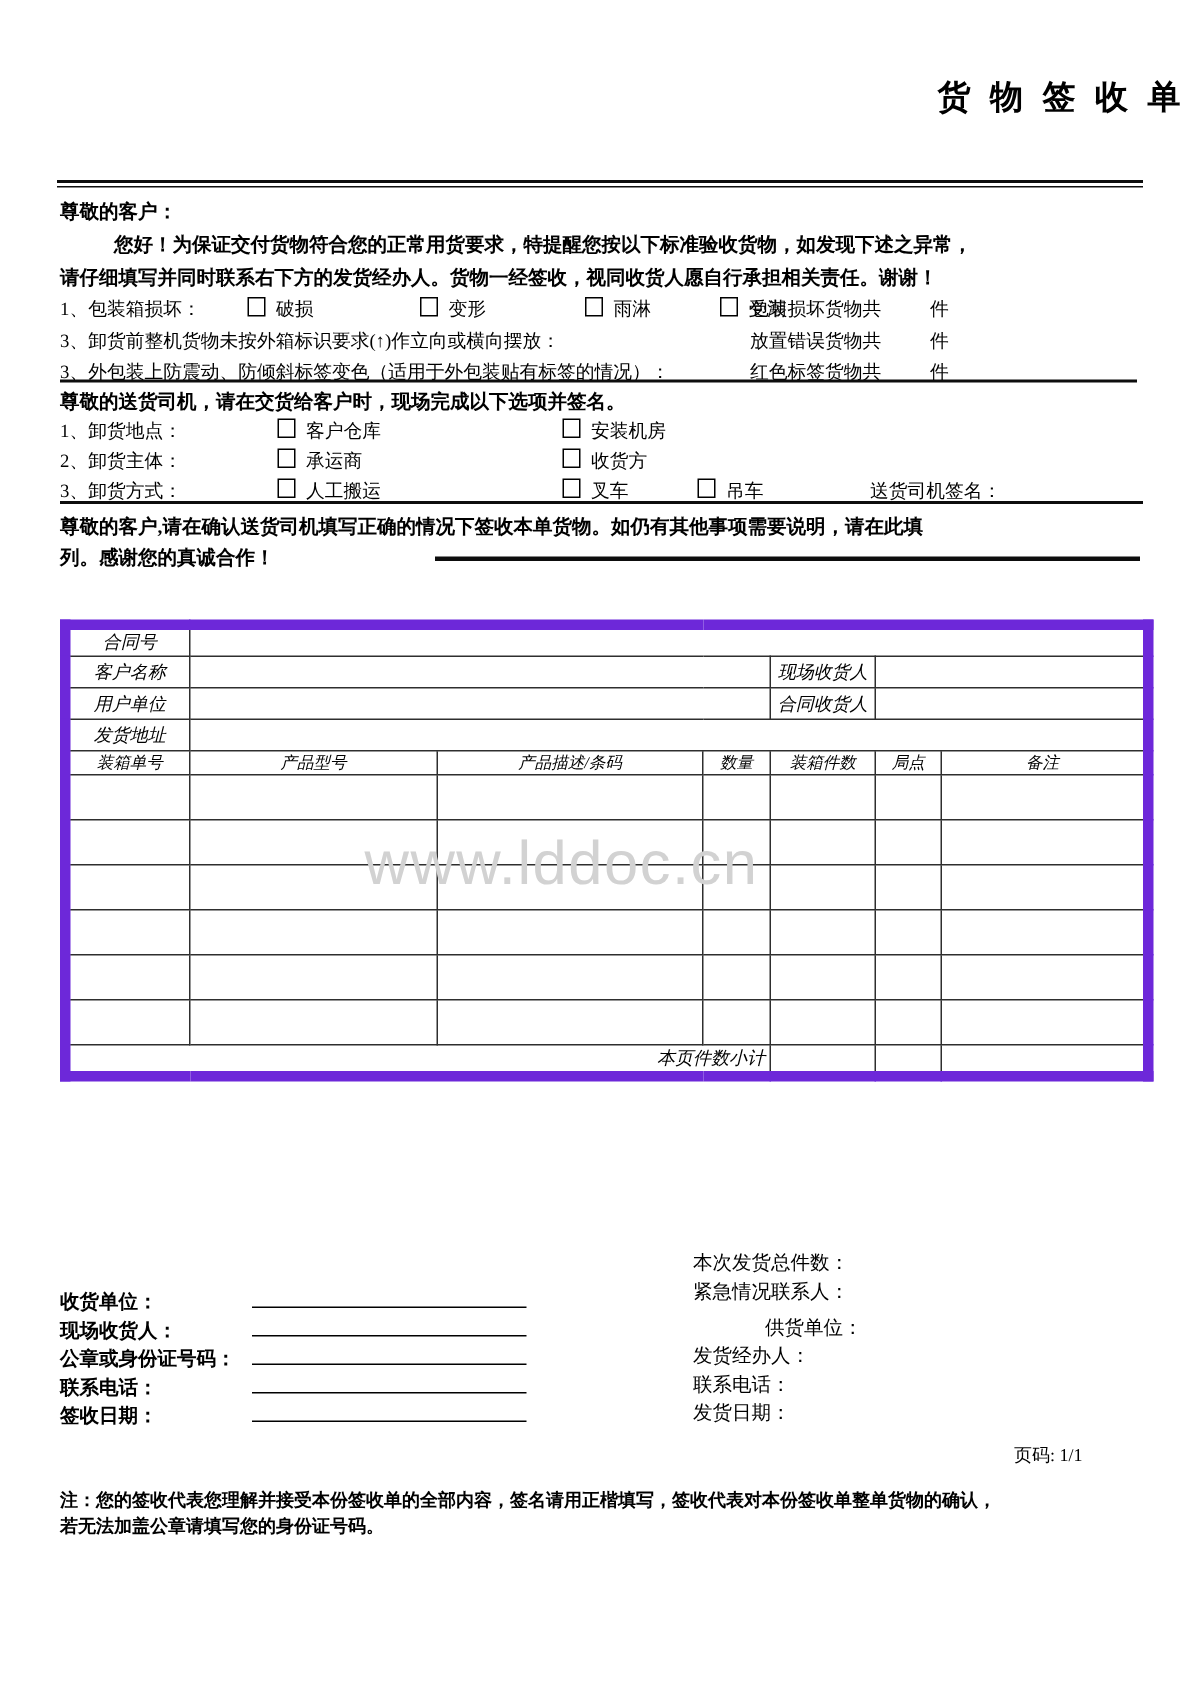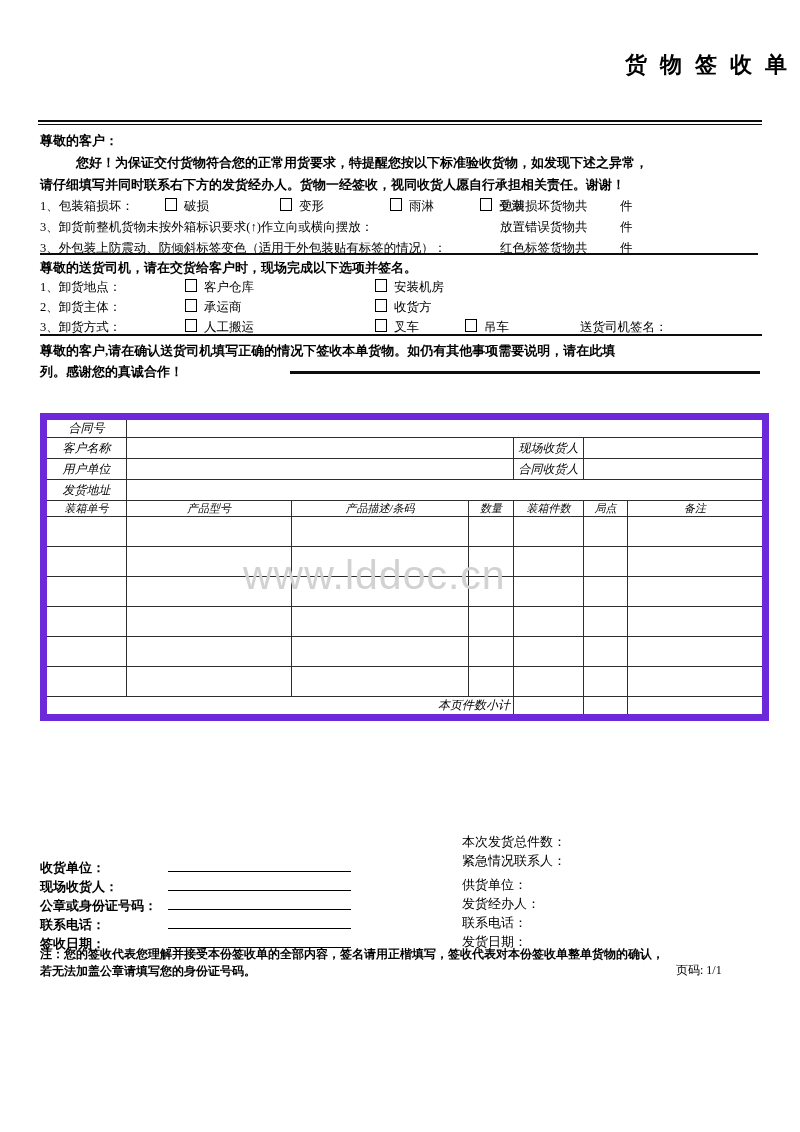--- a/index.html
+++ b/index.html
@@ -54,23 +54,23 @@
     font-family:"Liberation Sans","DejaVu Sans",sans-serif;letter-spacing:1px;pointer-events:none;margin-top:28px;
   }
 
   .foot-left{position:absolute;left:40px;top:858px;font-size:13px;}
   .foot-left .f-row{height:19px;line-height:19px;white-space:nowrap;}
   .f-label{display:inline-block;min-width:128px;font-weight:bold;}
   .f-line{display:inline-block;width:183px;height:13px;border-bottom:1px solid #000;vertical-align:baseline;}
 
   .foot-right{position:absolute;left:462px;top:832px;font-size:13px;}
   .foot-right .f-row{height:19px;line-height:19px;white-space:nowrap;}
-  .foot-right .gap{margin-top:5px;}
-
-  .note{position:absolute;left:40px;top:946px;width:650px;font-size:12px;font-weight:bold;line-height:17px;}
+  .foot-right .gap{margin-top:5px;margin-left:48px;}
+
+  .note{position:absolute;left:40px;top:992px;width:650px;font-size:12px;font-weight:bold;line-height:17px;}
   .pageno{position:absolute;left:676px;top:962px;font-size:12px;}
 </style>
 </head>
 <body>
 
 <div class="page">
 
   <h1 class="title">货物签收单</h1>
   <div class="double-rule"></div>
 

